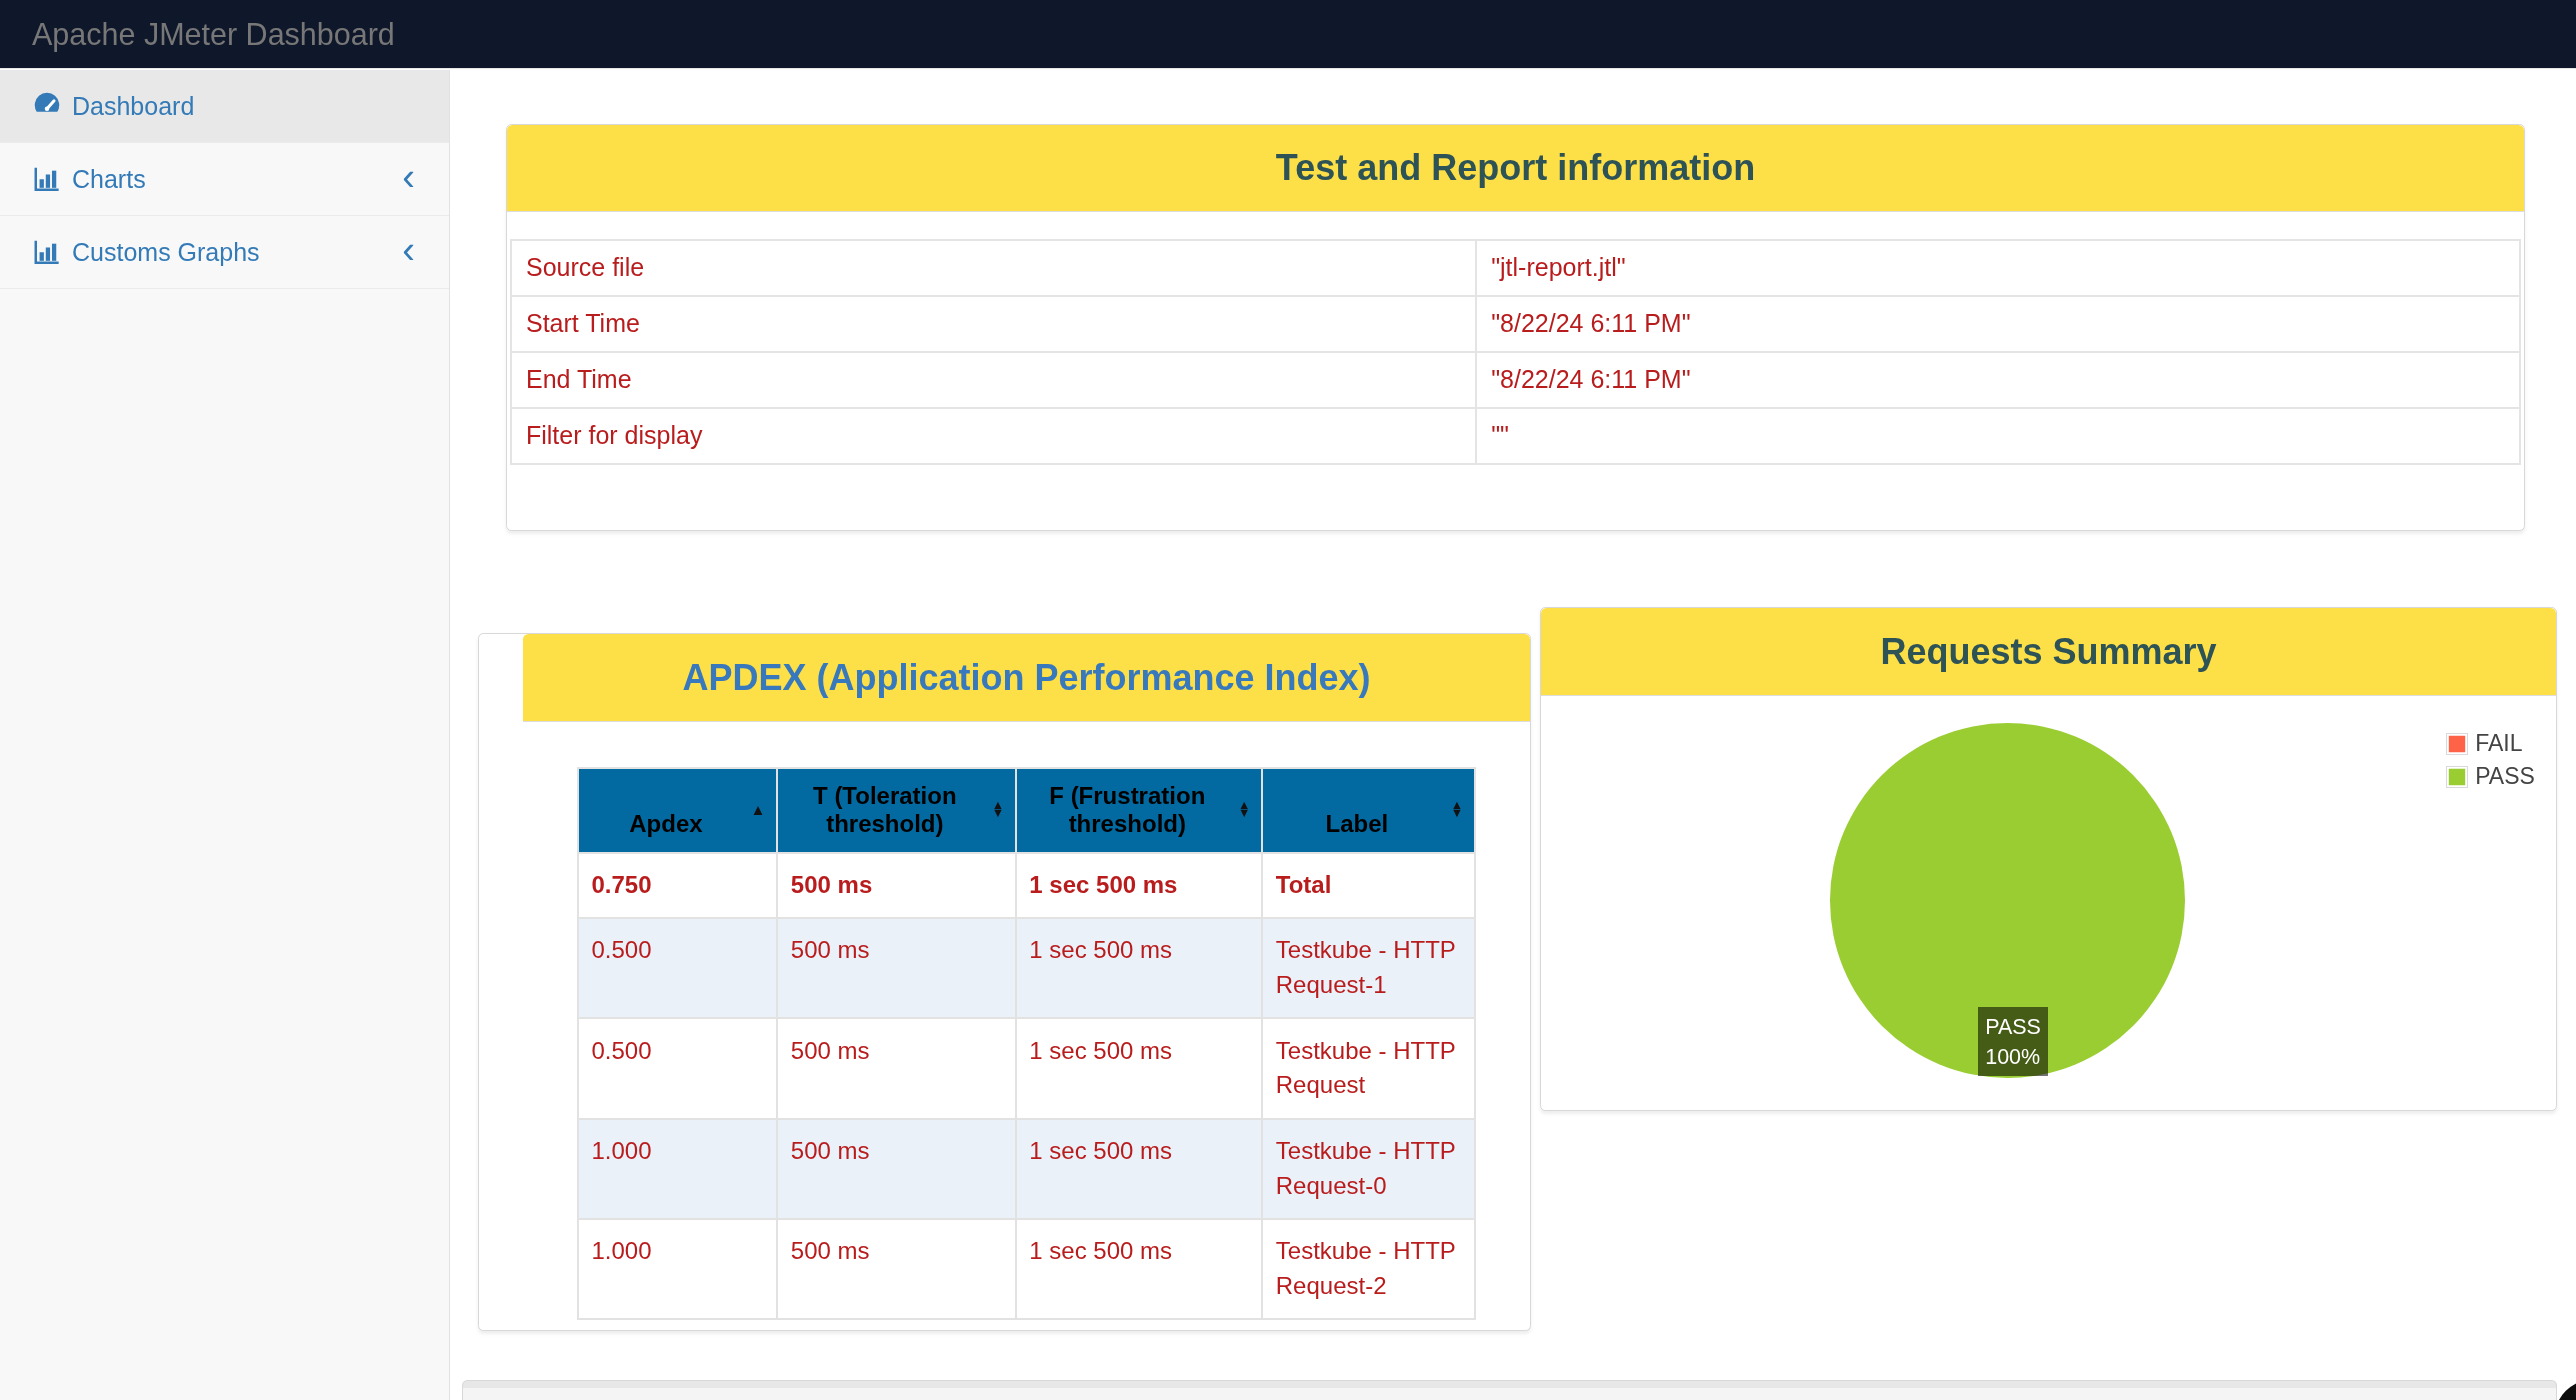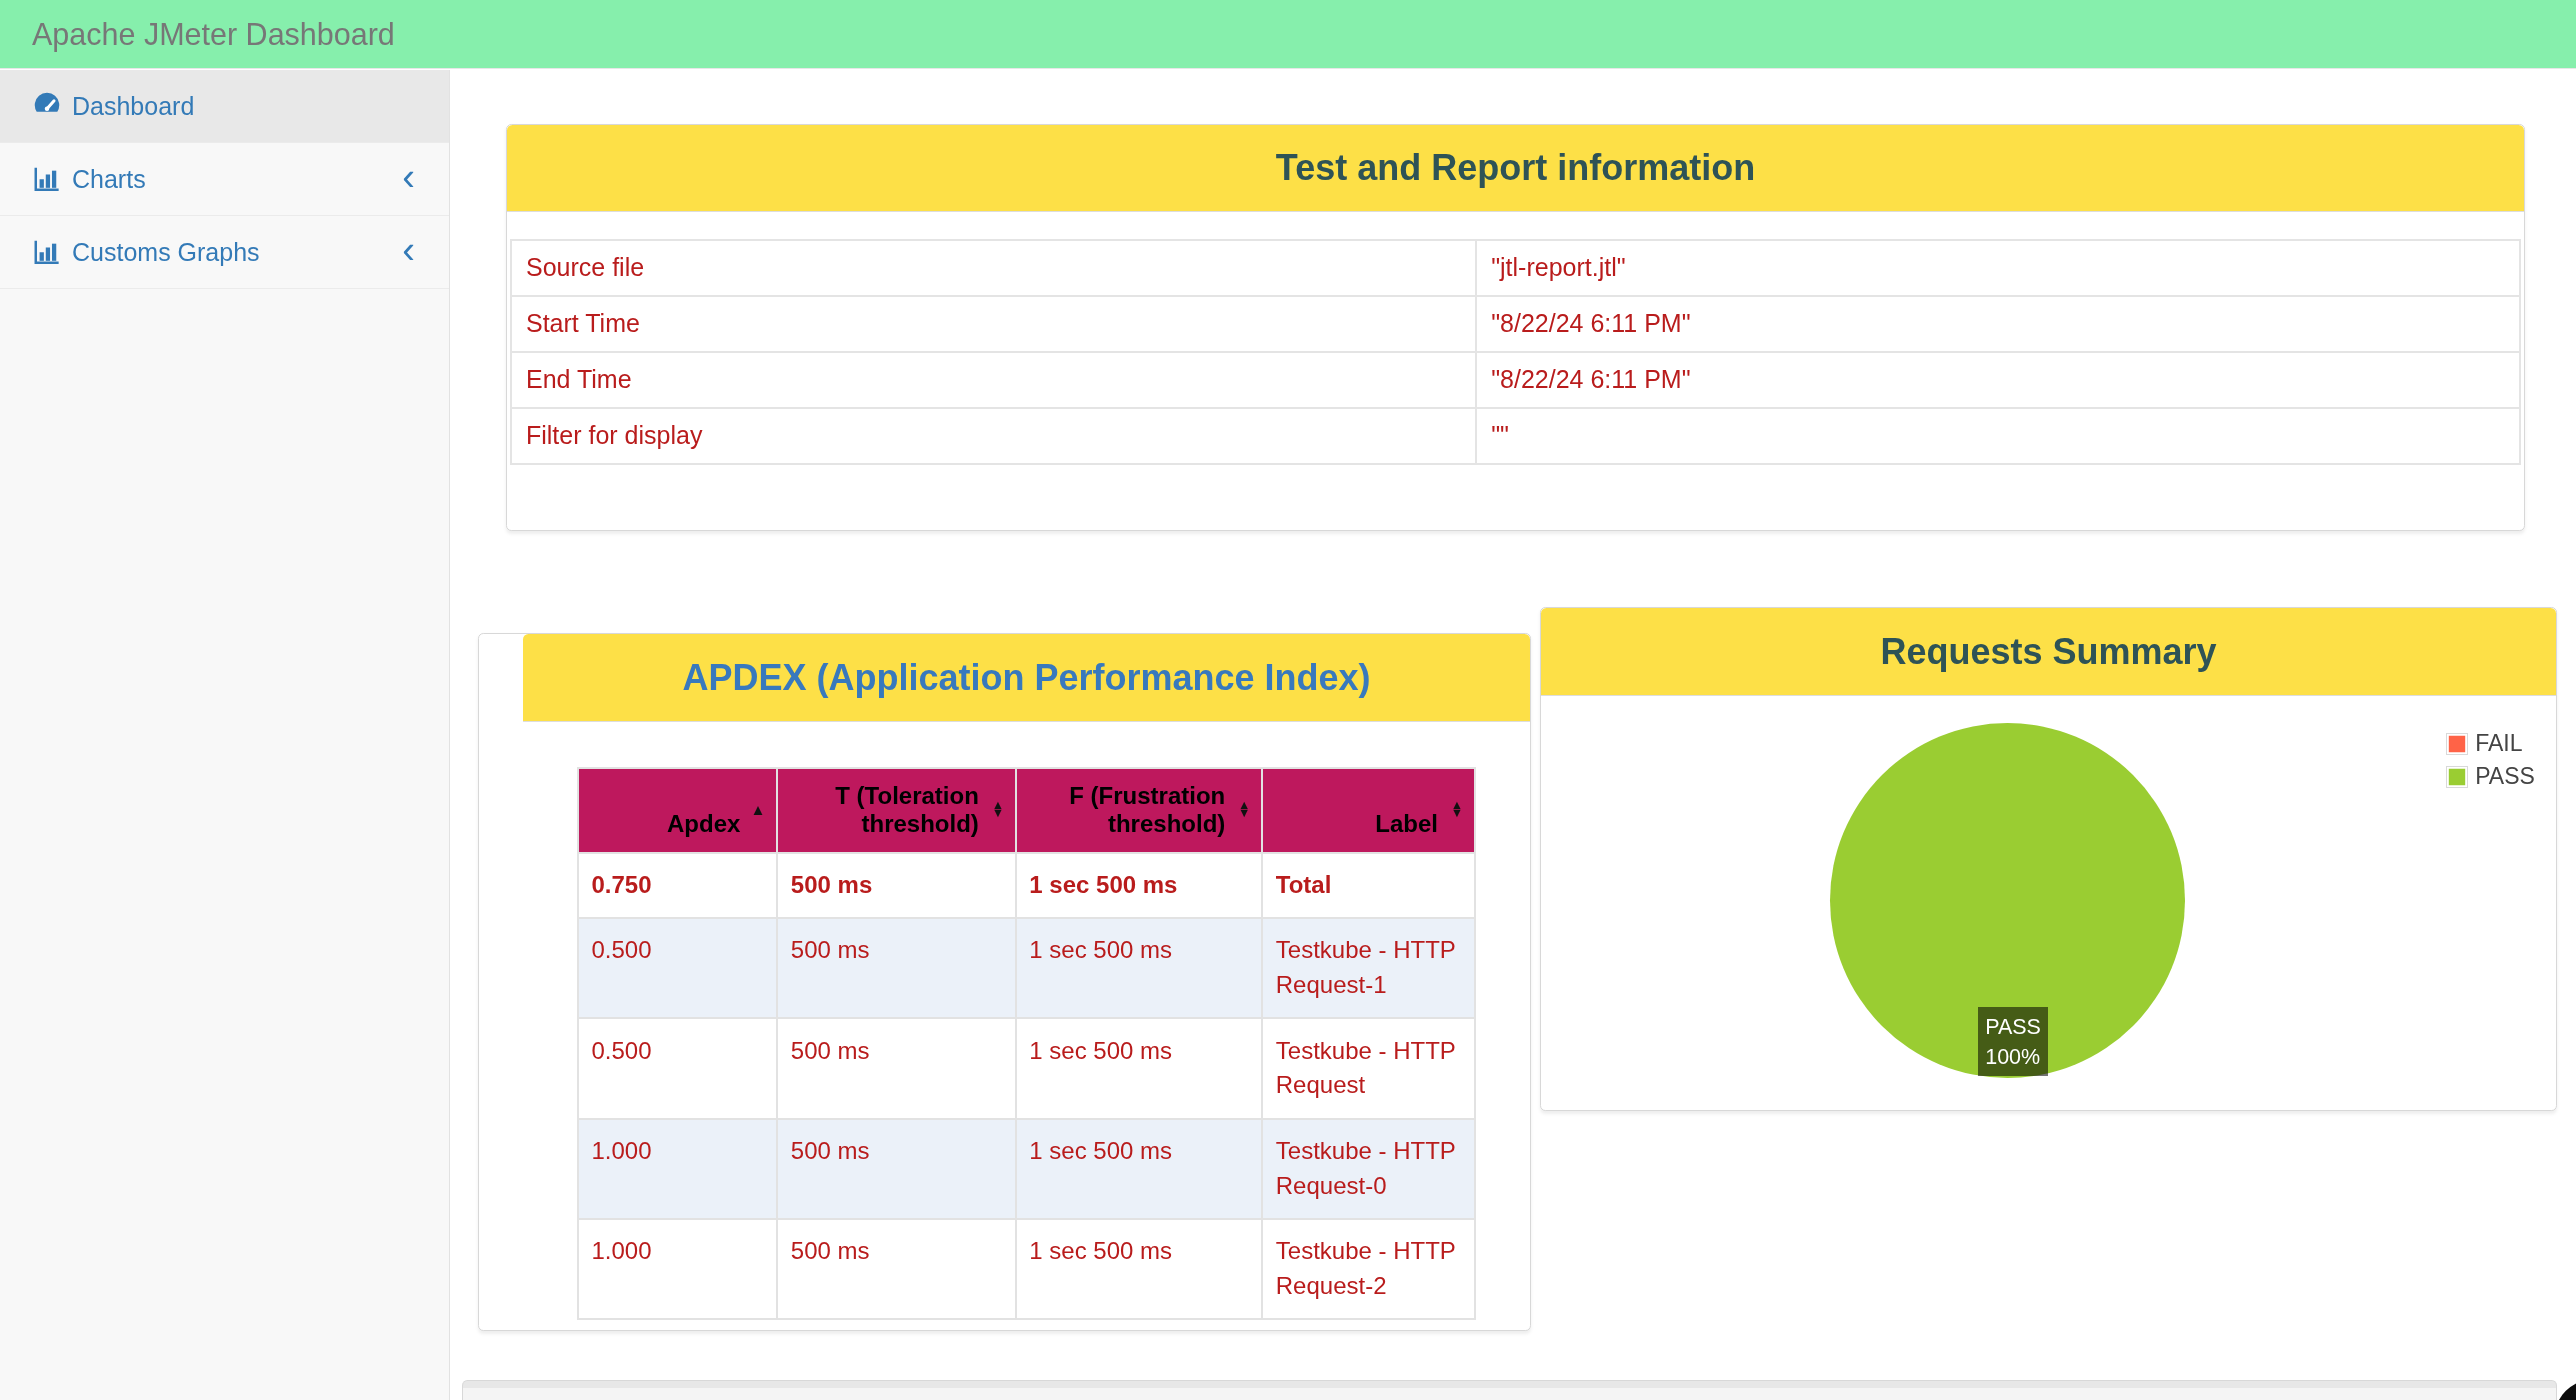--- a/index.html
+++ b/index.html
@@ -3,21 +3,21 @@
 <meta charset="utf-8">
 <style>
   html,body{margin:0;padding:0;}
   .screen{
     position:relative;width:2576px;height:1400px;overflow:hidden;
     background:#ffffff;font-family:"Liberation Sans", sans-serif;color:#333;
   }
   
   .topbar{
     position:absolute;left:0;top:0;width:2576px;height:68px;
-    background:#86efac;border-bottom:1.8px solid #e7e7e7;
+    background:#0f172a;border-bottom:1.8px solid #e7e7e7;
     display:flex;align-items:center;
   }
   .topbar .brand{font-size:30.5px;color:#777;padding-left:32px;}
   
   .sidebar{
     position:absolute;left:0;top:70px;width:449px;height:1330px;
     background:#f8f8f8;border-right:1.8px solid #e2e2e2;
   }
   .side-item{
     position:relative;height:72px;display:flex;align-items:center;
@@ -43,22 +43,22 @@
   .panel-title.blue{color:#3879bd;}
   
   .test-body{padding:27px 2.7px 0 2.7px;}
   .test-table{width:100%;border-collapse:separate;border-spacing:2.7px;background:#e4e4e4;table-layout:fixed;}
   .test-table td{background:#fff;font-size:25px;color:#b91c1c;padding:11.7px 14.3px;height:30.5px;vertical-align:middle;}
   .test-table td.k{width:46.6%;}
   
   .apdex-body{padding:45px 54px 0 54px;}
   .apdex-table{width:100%;border-collapse:separate;border-spacing:2.7px;background:#e2e2e2;table-layout:fixed;}
   .apdex-table th{
-    position:relative;background:#be185d;color:#000;font-size:24px;font-weight:bold;
-    text-align:right;vertical-align:bottom;padding:12.5px 36px 14.3px 12.5px;height:43px;cursor:pointer;
+    position:relative;background:#0369a1;color:#000;font-size:24px;font-weight:bold;
+    text-align:center;vertical-align:bottom;padding:12.5px 36px 14.3px 12.5px;height:43px;cursor:pointer;
   }
   .apdex-table td{
     background:#fff;font-size:24px;color:#b91c1c;text-align:left;
     vertical-align:top;padding:14.3px 12.5px;line-height:1.45;
   }
   .apdex-table tr.striped td{background:#ebf1f9;}
   .apdex-table tr.total td{font-weight:bold;}
   .sort-wrap{position:absolute;right:10.8px;top:50%;transform:translateY(-50%);display:flex;flex-direction:column;align-items:center;color:#111;}
   .sort-both span{font-size:12.5px;line-height:.62;display:block;}
   .sort-asc{font-size:15.2px;line-height:1;}

